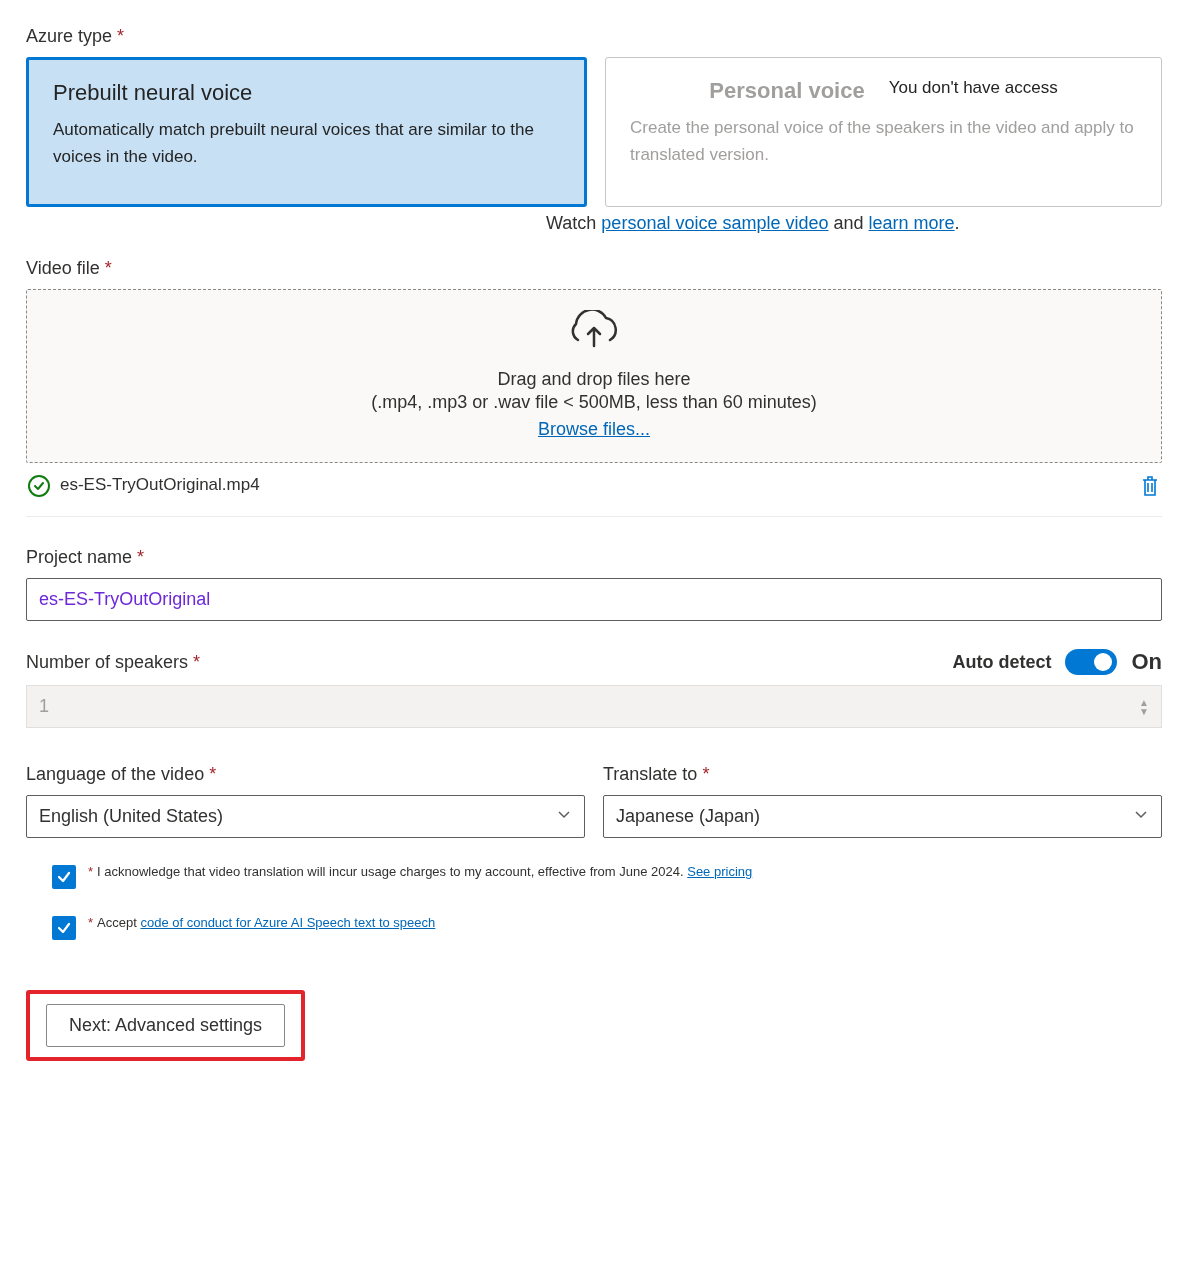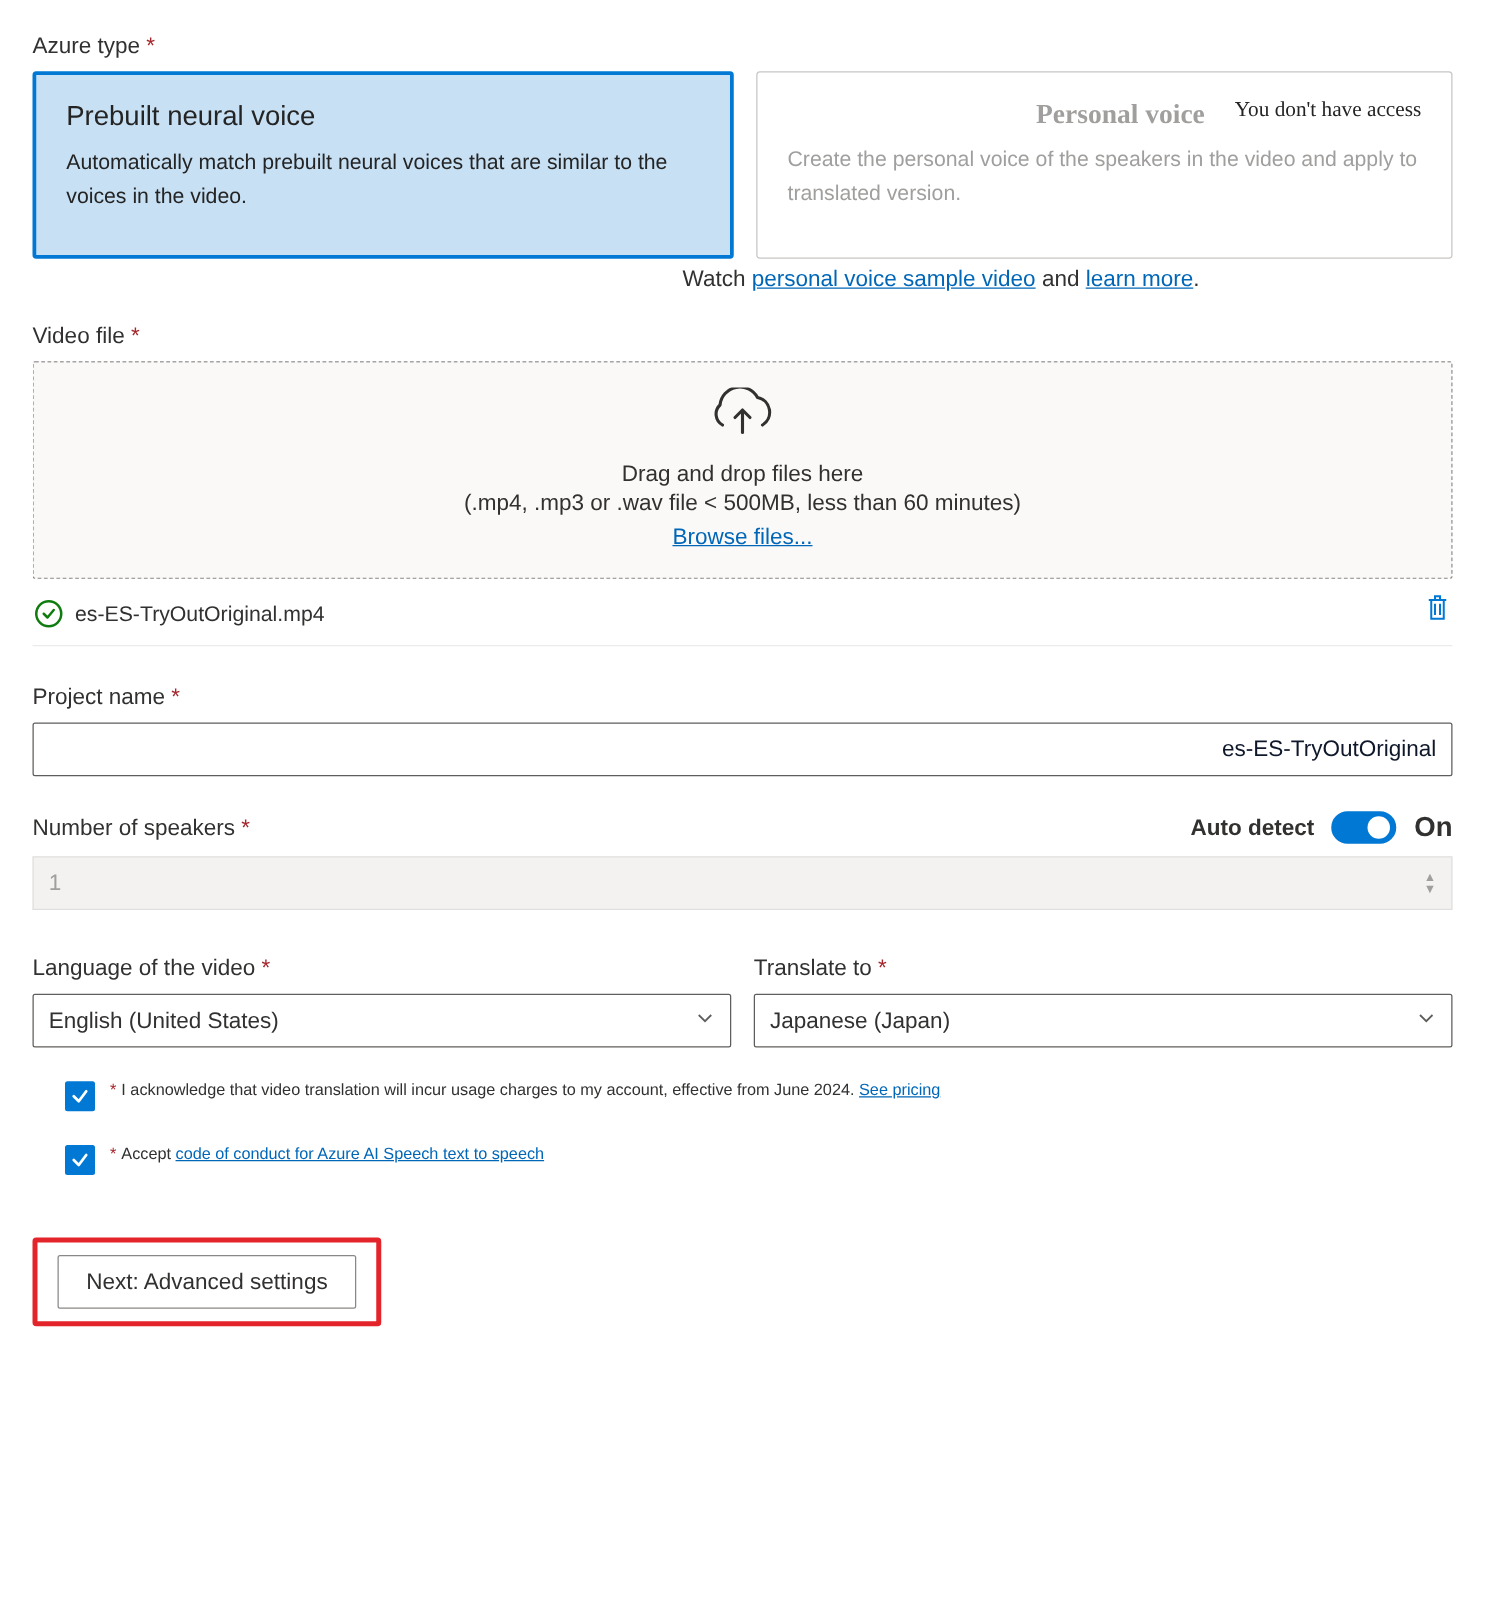--- a/index.html
+++ b/index.html
@@ -41,61 +41,60 @@
     margin-bottom: 10px;
     color: #242424;
   }
   .card-desc {
     font-size: 17px;
     line-height: 1.6;
     color: #242424;
   }
   .card.disabled .card-title { color: #a19f9d; font-weight:700;}
   .card.disabled .card-desc { color: #a19f9d; }
-  .card-head { display:flex; justify-content:flex-end; align-items:flex-start; gap:24px;font-family:Liberation Serif, serif;}
+  .card-head { display:flex; justify-content:center; align-items:flex-start; gap:24px;}
   .card-badge { font-size:17px; font-weight:400; color:#242424; white-space:nowrap;}
   .helper-line {
     font-size: 18px;
     margin: 2px 0 24px 520px;
     color: #323130;
   }
   a.link { color: #0067b8; text-decoration: underline; }
   .dropzone {
     border: 1px dashed #8a8886;
     background: #faf9f8;
     border-radius: 2px;
     text-align: center;
     padding: 20px 10px 22px 10px;
     font-size: 18px;
     color: #323130;
   }
   .dropzone .upload-icon { margin-bottom: 12px; }
   .dropzone .line1 { margin-bottom: 2px; }
   .dropzone .line2 { margin-bottom: 6px; }
   .file-item {
-    display:flex; align-items:flex-end; gap:10px;
+    display:flex; align-items:flex-start; gap:10px;
     border-bottom:1px solid #edebe9;
     padding:12px 2px 14px 2px;
     margin-bottom: 30px;
     font-size:17px;
   }
   .file-item .trash { margin-left:auto; color:#0078d4; cursor:pointer;}
   .success-circle {
     width:22px;height:22px;border:2px solid #107c10;border-radius:50%;
     display:inline-flex;align-items:center;justify-content:center;color:#107c10;font-size:13px;
   }
   .text-input {
     width:100%;
     border:1px solid #605e5c;
     border-radius:2px;
     font-size:18px;
     padding:10px 12px;
     font-family:inherit;
-    color:#0f172a;
-    text-align:right;
+    color:#6d28d9;
   }
   .row-flex { display:flex; align-items:center; gap:14px; margin-top:28px;}
   .speakers-label { font-size:18px; }
   .auto-detect { margin-left:auto; font-size:18px; font-weight:600; }
   .toggle {
     width:52px;height:26px;background:#0078d4;border-radius:13px;position:relative;cursor:pointer;
   }
   .toggle::after{
     content:"";position:absolute;width:18px;height:18px;background:#fff;border-radius:50%;
     top:4px;right:5px;

